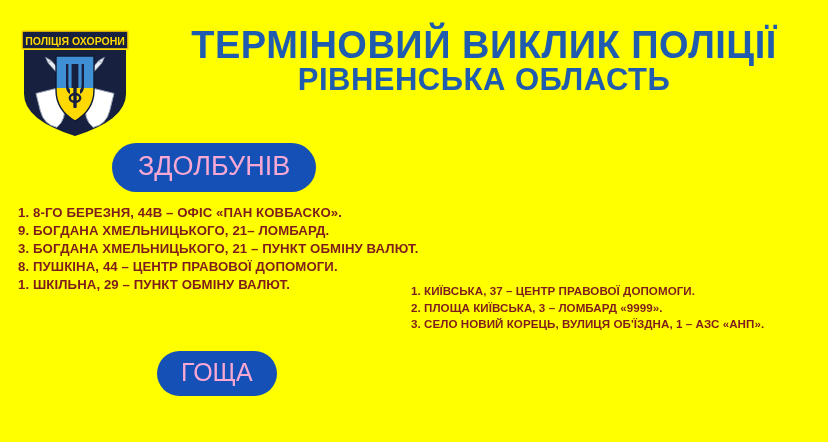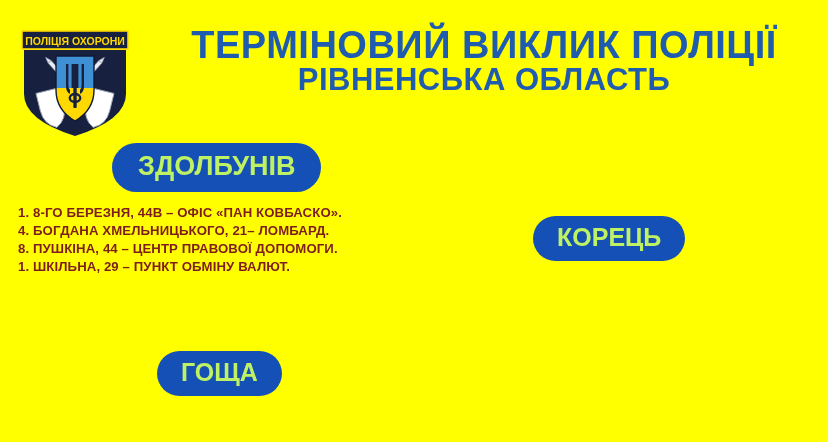--- a/index.html
+++ b/index.html
@@ -52,22 +52,22 @@
     font-weight: bold;
     letter-spacing: 0.5px;
     white-space: nowrap;
   }
 
   
   .badge {
     position: absolute;
     display: inline-block;
     background: #1450b5;
-    color: #bef264;
-    font-weight: bold;
+    color: #f9a8d4;
+    font-weight: normal;
     border-radius: 999px;
     text-align: right;
     white-space: nowrap;
     line-height: 1;
   }
   #badge-zdolbuniv {
     left: 112px;
     top: 143px;
     padding: 10px 26px 12px 26px;
     font-size: 27px;
@@ -171,24 +171,29 @@
   </div>
 
   <div id="header-block">
     <div class="title-main">ТЕРМІНОВИЙ ВИКЛИК ПОЛІЦІЇ</div>
     <div class="title-sub">РІВНЕНСЬКА ОБЛАСТЬ</div>
   </div>
 
   <div class="badge" id="badge-zdolbuniv">ЗДОЛБУНІВ</div>
   <ul class="addr-list" id="list-zdolbuniv">
     <li>1. 8-ГО БЕРЕЗНЯ, 44В – ОФІС «ПАН КОВБАСКО».</li>
-    <li>4. БОГДАНА ХМЕЛЬНИЦЬКОГО, 21– ЛОМБАРД.</li>
+    <li>9. БОГДАНА ХМЕЛЬНИЦЬКОГО, 21– ЛОМБАРД.</li>
+    <li>3. БОГДАНА ХМЕЛЬНИЦЬКОГО, 21 – ПУНКТ ОБМІНУ ВАЛЮТ.</li>
     <li>8. ПУШКІНА, 44 – ЦЕНТР ПРАВОВОЇ ДОПОМОГИ.</li>
     <li>1. ШКІЛЬНА, 29 – ПУНКТ ОБМІНУ ВАЛЮТ.</li>
   </ul>
 
-  <div class="badge" id="badge-korets">КОРЕЦЬ</div>
+  <ul class="addr-list" id="list-korets">
+    <li>1. КИЇВСЬКА, 37 – ЦЕНТР ПРАВОВОЇ ДОПОМОГИ.</li>
+    <li>2. ПЛОЩА КИЇВСЬКА, 3 – ЛОМБАРД «9999».</li>
+    <li>3. СЕЛО НОВИЙ КОРЕЦЬ, ВУЛИЦЯ ОБ'ЇЗДНА, 1 – АЗС «АНП».</li>
+  </ul>
 
   <div class="badge" id="badge-hoshcha">ГОЩА</div>
   <ul class="addr-list" id="list-hoshcha">
   </ul>
 
 </div>
 
 </body></html>

